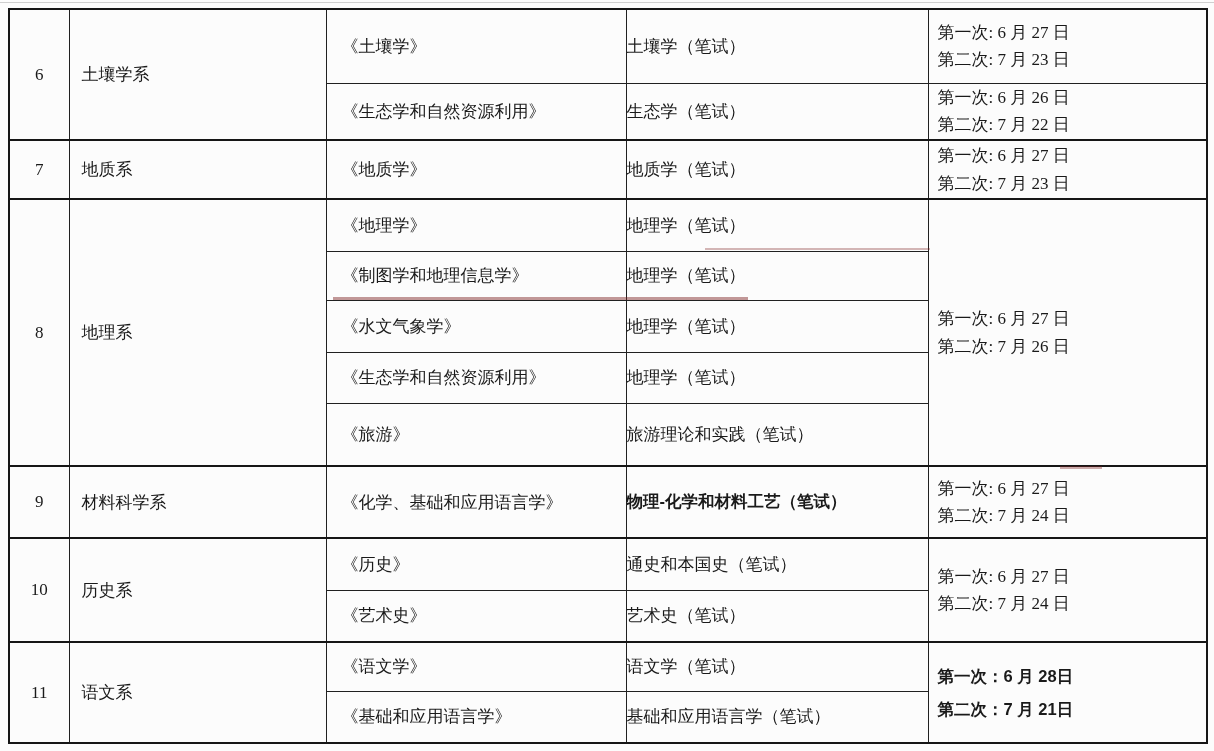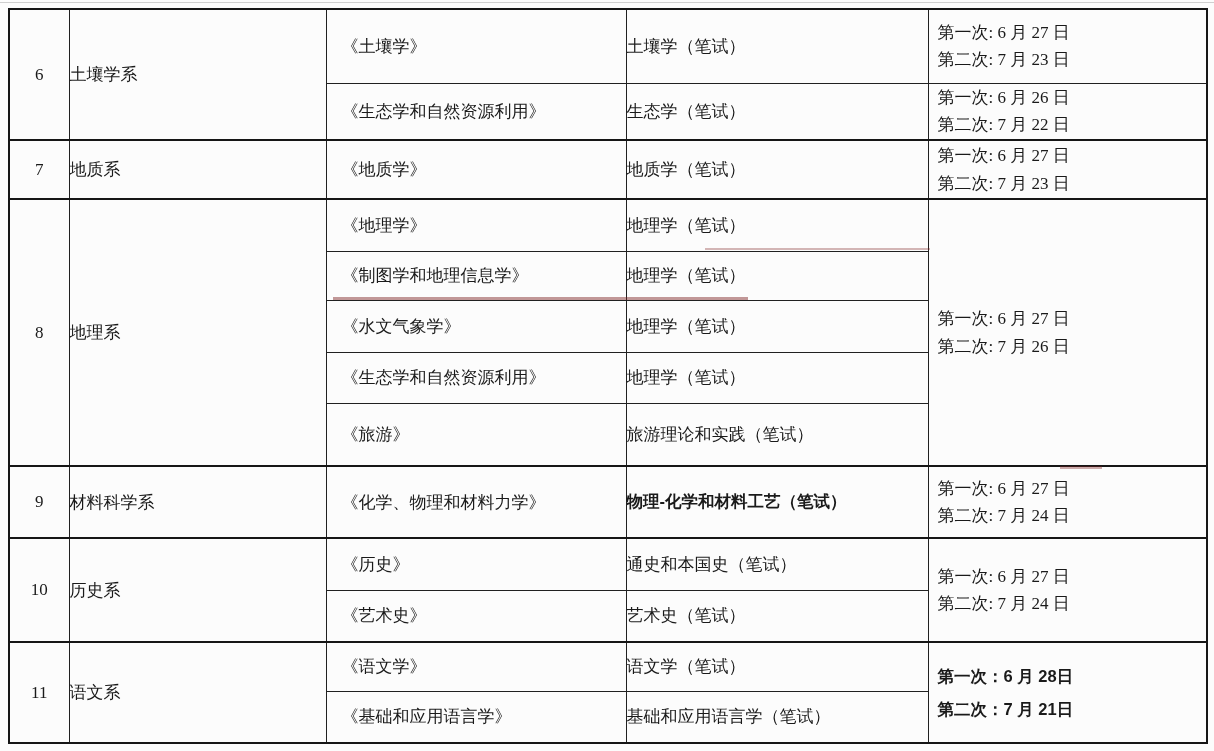--- a/index.html
+++ b/index.html
@@ -21,21 +21,21 @@
     border-collapse:collapse;table-layout:fixed;
     border:2.3px solid #161616;
   }
   td{
     border:1.5px solid #212121;
     padding:0;font-size:17px;vertical-align:middle;
     overflow:hidden;white-space:nowrap;
   }
   tr.gstart td{border-top-width:2.3px;border-top-color:#161616;}
   .c-no{text-align:center;}
-  .c-dept{}
+  .c-dept{padding-left:12px;}
   .c-course{padding-left:15px;}
   .c-exam{}
   .c-dates{padding-left:9px;line-height:27.5px;}
   .alt-sans{font-family:"Liberation Sans","DejaVu Sans",sans-serif;font-size:16.5px;font-weight:bold;}
   .c-dates.alt-sans{line-height:33px;}
   .red-top{border-top-color:#4e1515;}
   
   .streak{position:absolute;background:rgba(122,29,29,.45);pointer-events:none;}
   .s1{left:333px;top:297px;width:415px;height:2.5px;}
   .s2{left:705px;top:248px;width:225px;height:2px;opacity:.7;}
@@ -110,21 +110,21 @@
         <td class="c-exam">地理学（笔试）</td>
       </tr>
       <tr style="height:63px">
         <td class="c-course">《旅游》</td>
         <td class="c-exam">旅游理论和实践（笔试）</td>
       </tr>
 
       <tr class="gstart" style="height:72px">
         <td class="c-no">9</td>
         <td class="c-dept">材料科学系</td>
-        <td class="c-course">《化学、物理和材料力学》</td>
+        <td class="c-course">《化学、基础和应用语言学》</td>
         <td class="c-exam alt-sans">物理-化学和材料工艺（笔试）</td>
         <td class="c-dates">
           <div>第一次: 6 月 27 日</div>
           <div>第二次: 7 月 24 日</div>
         </td>
       </tr>
 
       <tr class="gstart" style="height:52px">
         <td class="c-no" rowspan="2">10</td>
         <td class="c-dept" rowspan="2">历史系</td>

